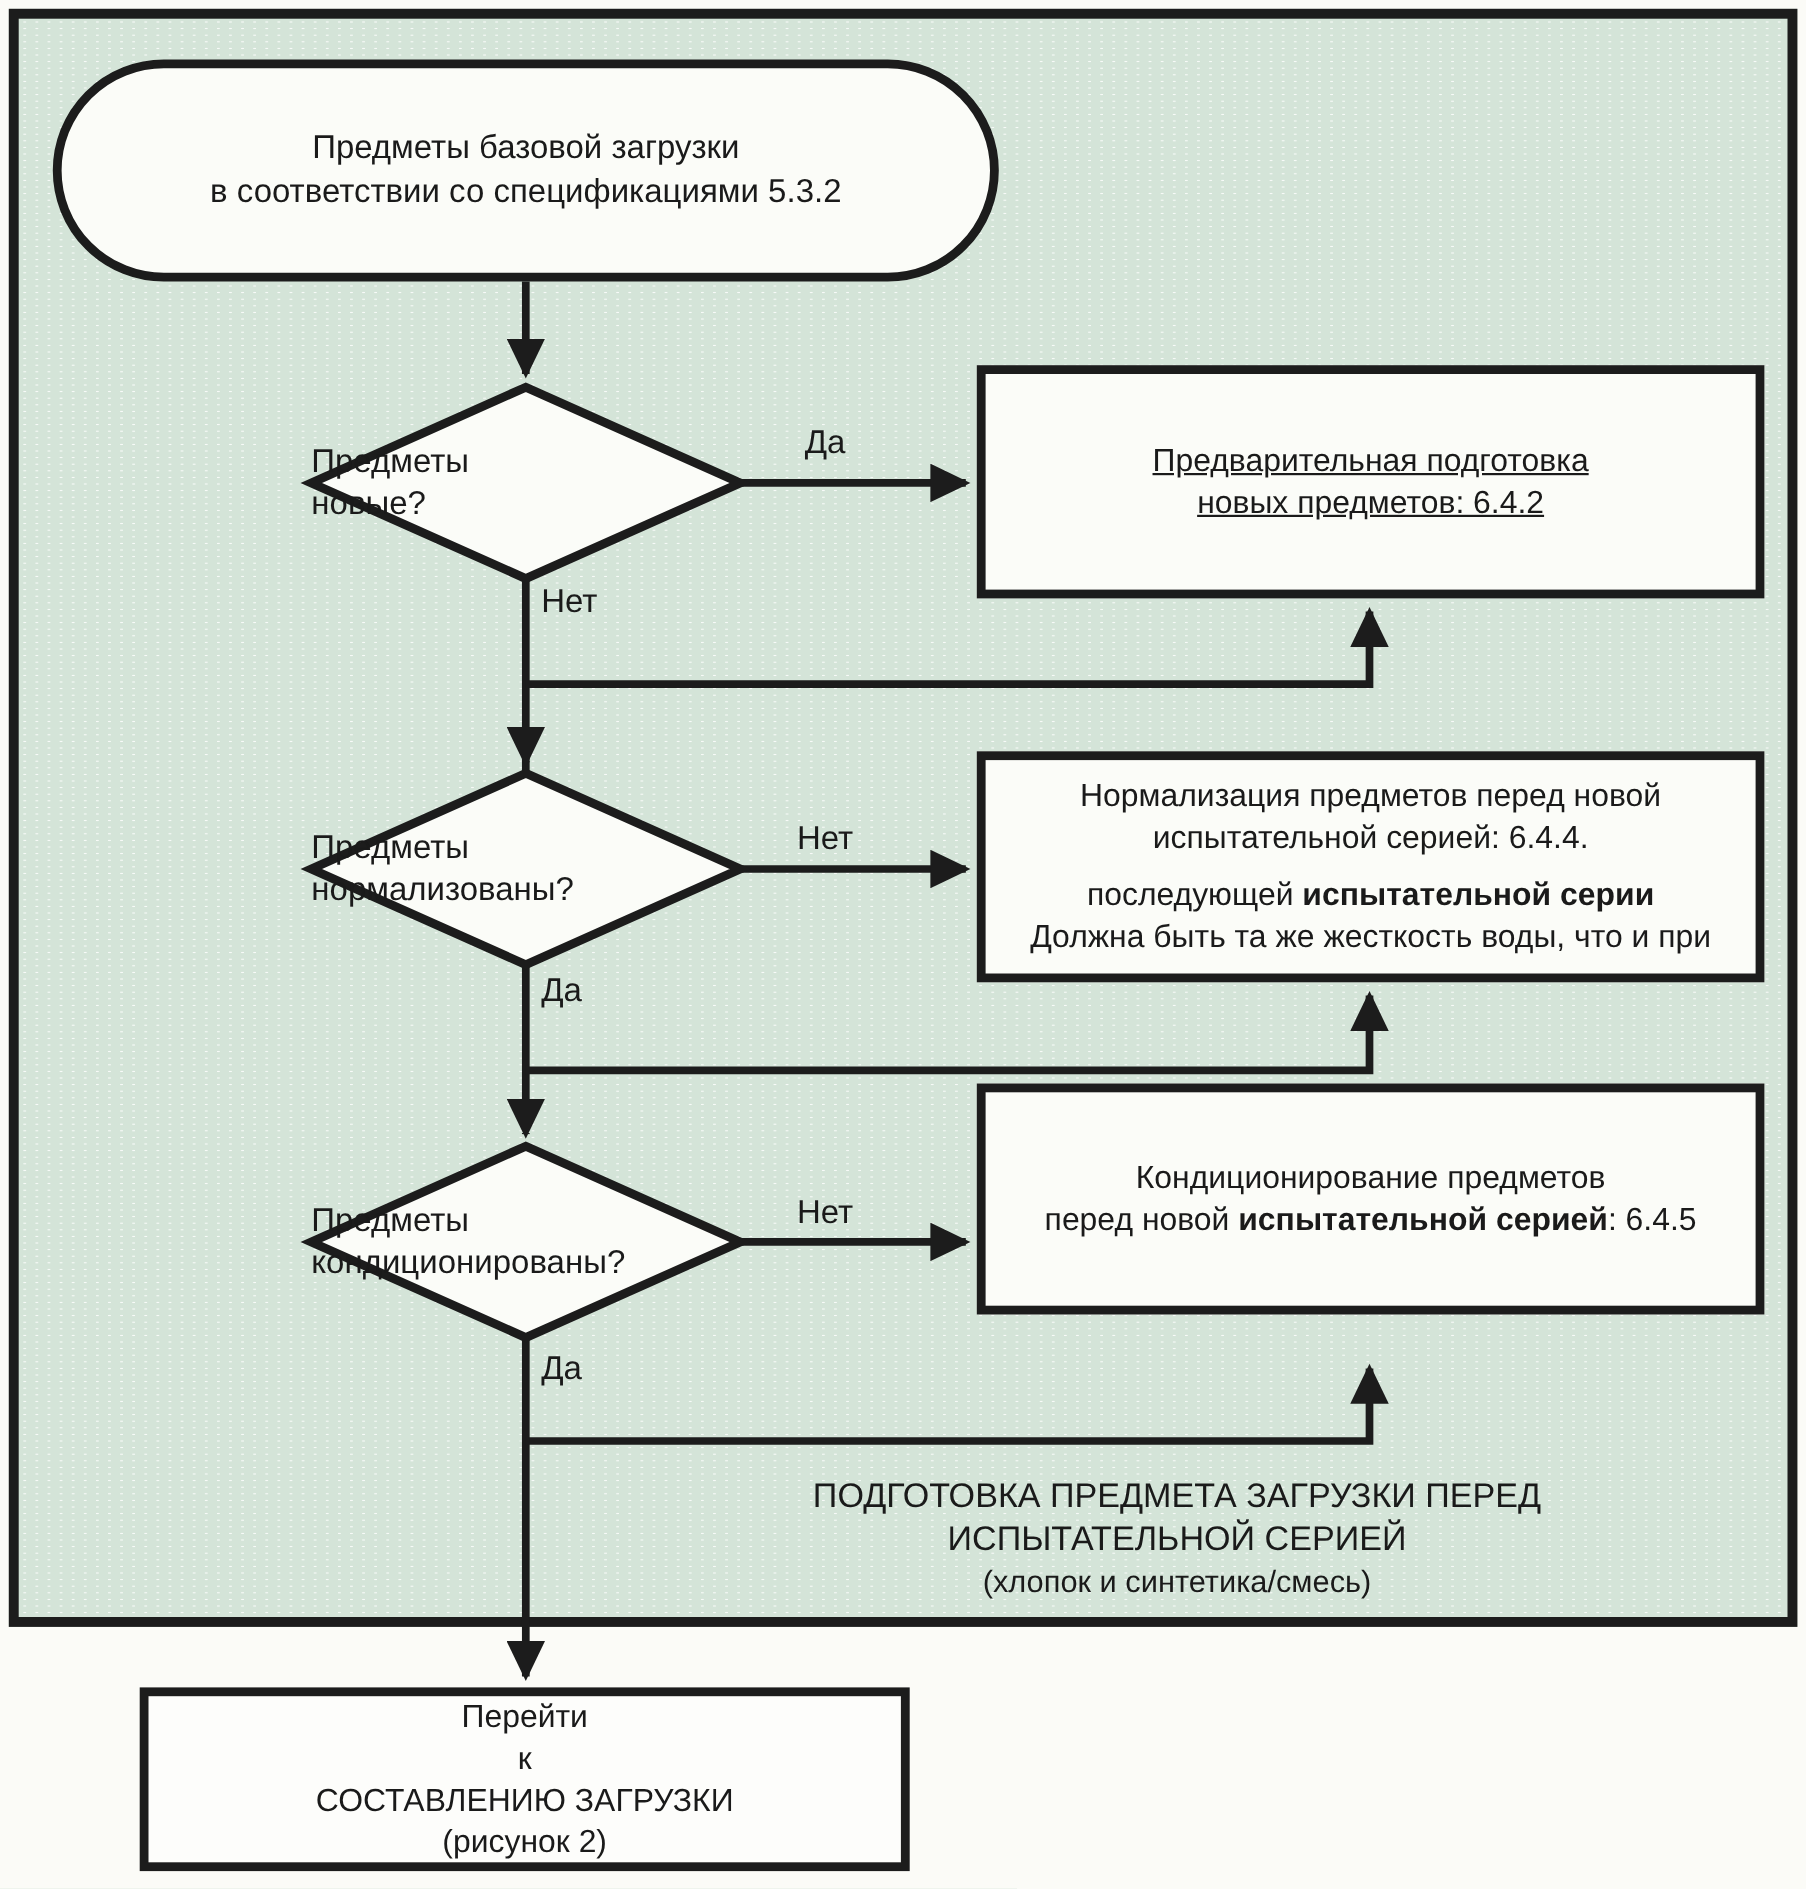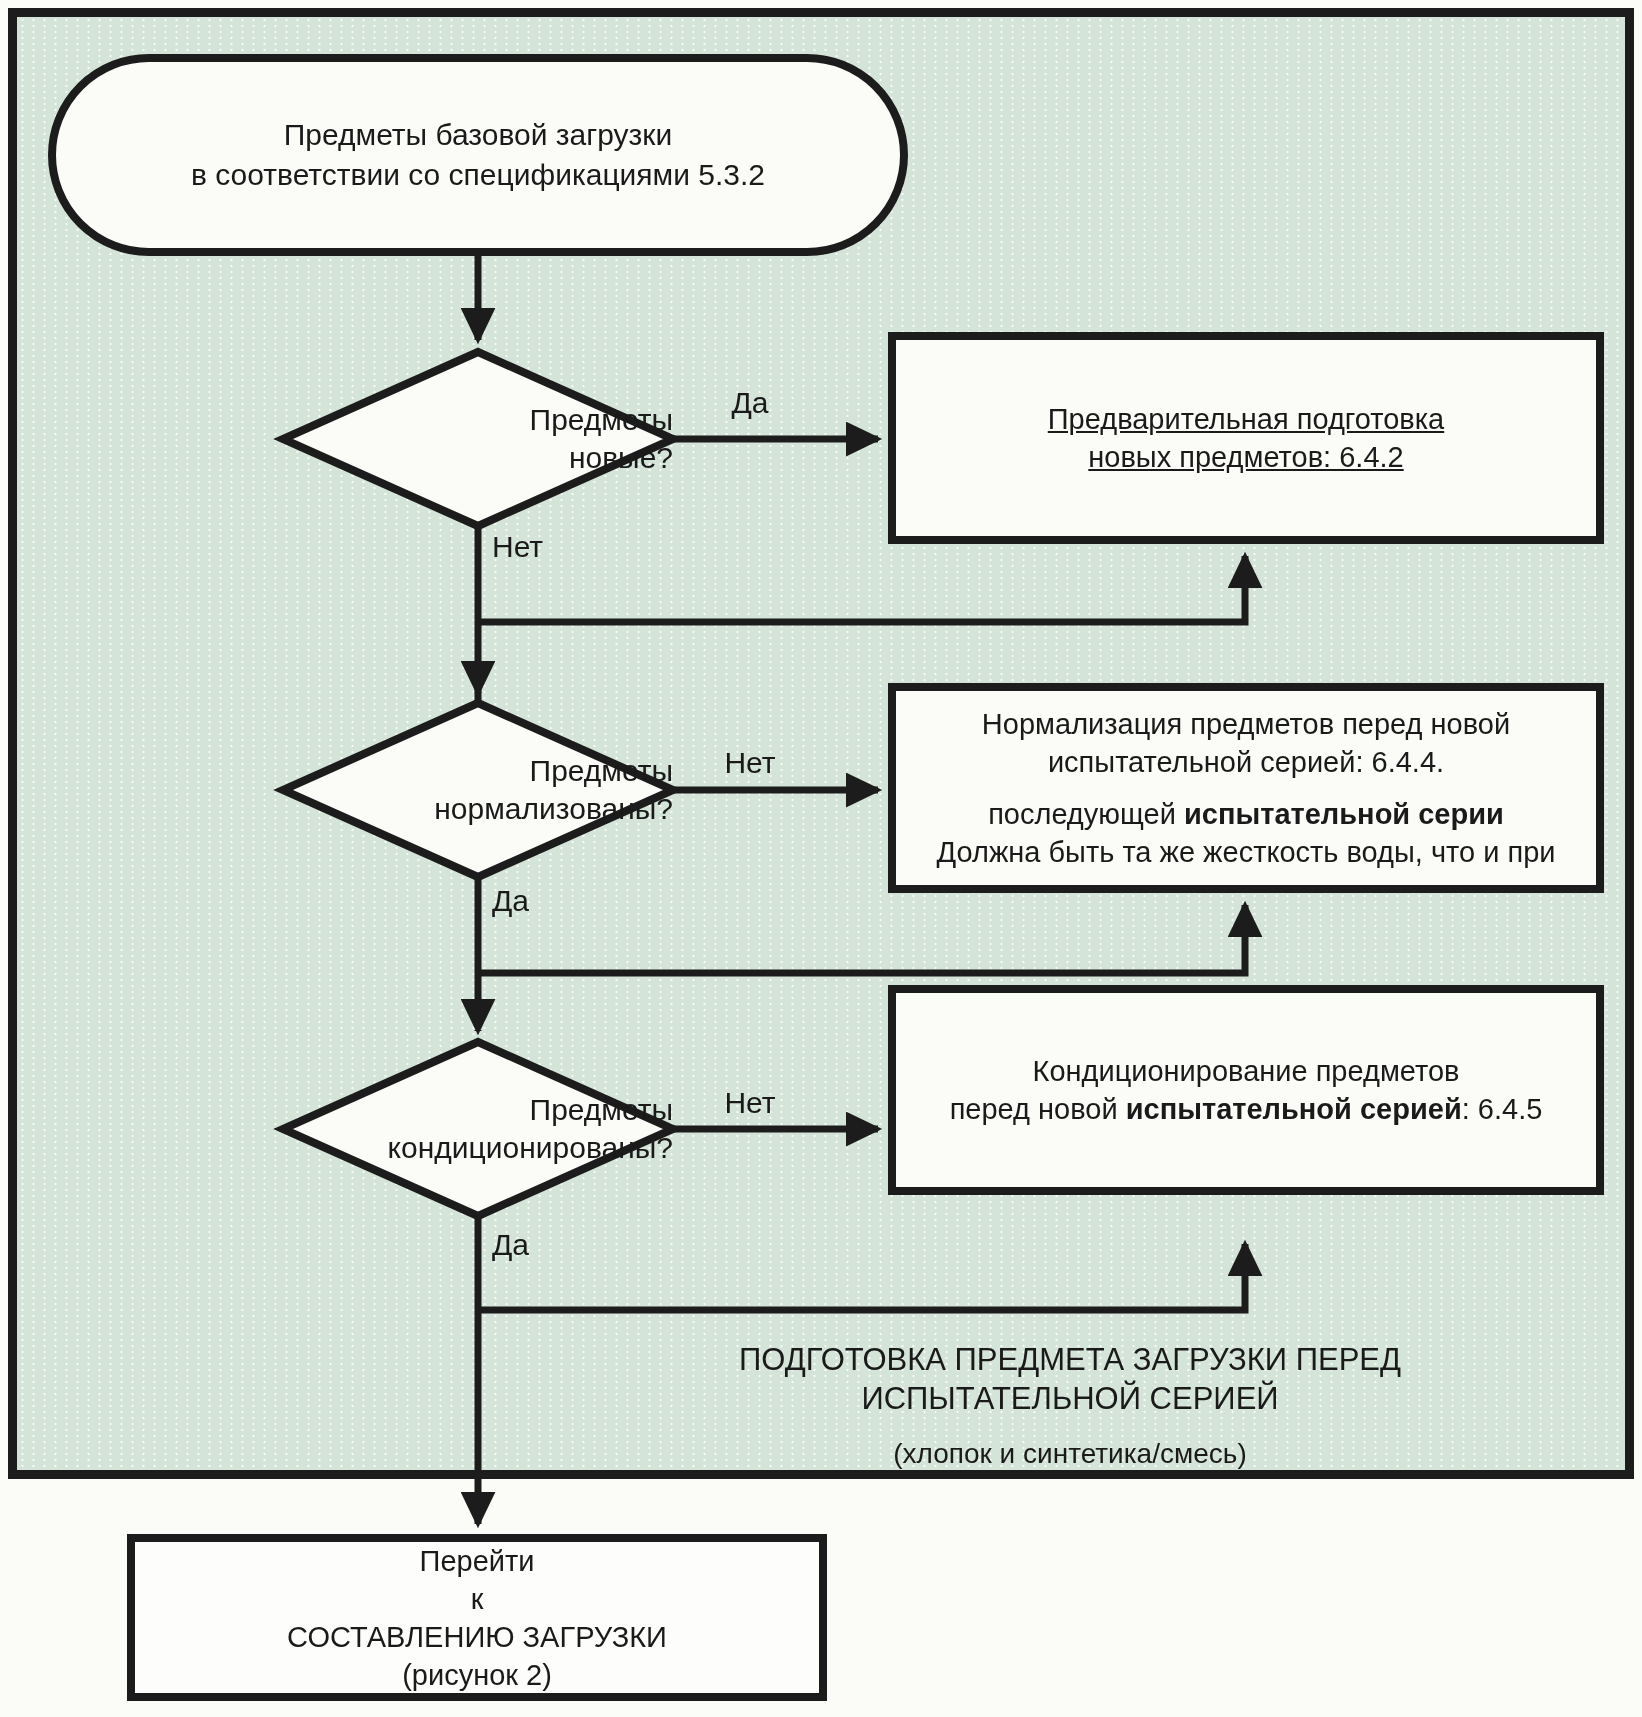--- a/index.html
+++ b/index.html
@@ -41,40 +41,40 @@
   }
   .box1{left:888px;top:332px;width:716px;height:212px;text-decoration:underline;}
   .box2{left:888px;top:683px;width:716px;height:210px;}
   .box3{left:888px;top:985px;width:716px;height:210px;}
   .endbox{
     left:127px;top:1534px;width:700px;height:167px;
     border:8px solid #1c1c1c;background:#fdfdfb;
     font-size:29px;line-height:38px;
   }
   .dtext{
-    position:absolute;display:flex;flex-direction:column;align-items:flex-end;justify-content:center;
+    position:absolute;display:flex;flex-direction:column;align-items:flex-start;justify-content:center;
     text-align:center;font-size:30px;line-height:38px;width:390px;height:174px;
   }
   .d1{left:283px;top:352px;}
   .d2{left:283px;top:703px;}
   .d3{left:283px;top:1042px;}
 
   .edge-label{position:absolute;font-size:30px;}
   .lbl-yes1{left:700px;top:386px;width:100px;text-align:center;}
   .lbl-no1{left:492px;top:530px;}
   .lbl-no2{left:700px;top:746px;width:100px;text-align:center;}
   .lbl-yes2{left:492px;top:884px;}
   .lbl-no3{left:700px;top:1086px;width:100px;text-align:center;}
   .lbl-yes3{left:492px;top:1228px;}
 
   .caption{
     position:absolute;left:620px;top:1340px;width:900px;
     text-align:center;font-size:31px;line-height:39px;
   }
-  .caption .small{font-size:28px;line-height:36px;margin-top:18px;}
+  .caption .small{font-size:28px;line-height:36px;margin-top:2px;}
 
   .para-gap{height:14px;}
   b{font-weight:bold;}
 </style>
 </head>
 <body>
 
 <div class="stage">
 
   <div class="panel"></div>

